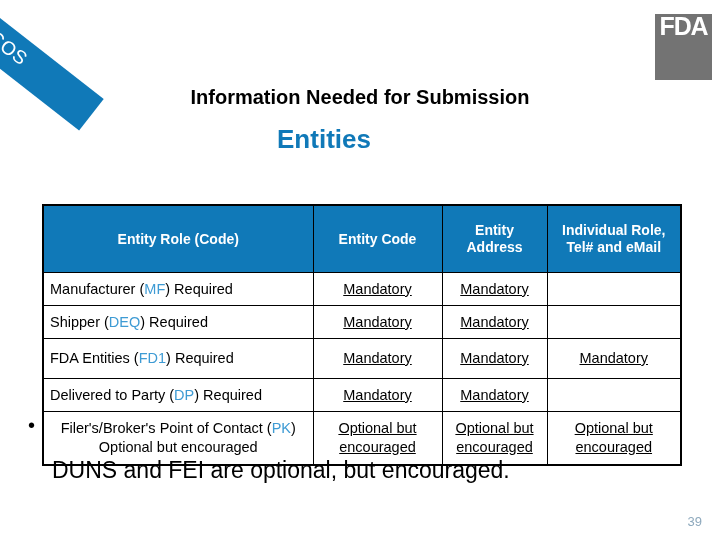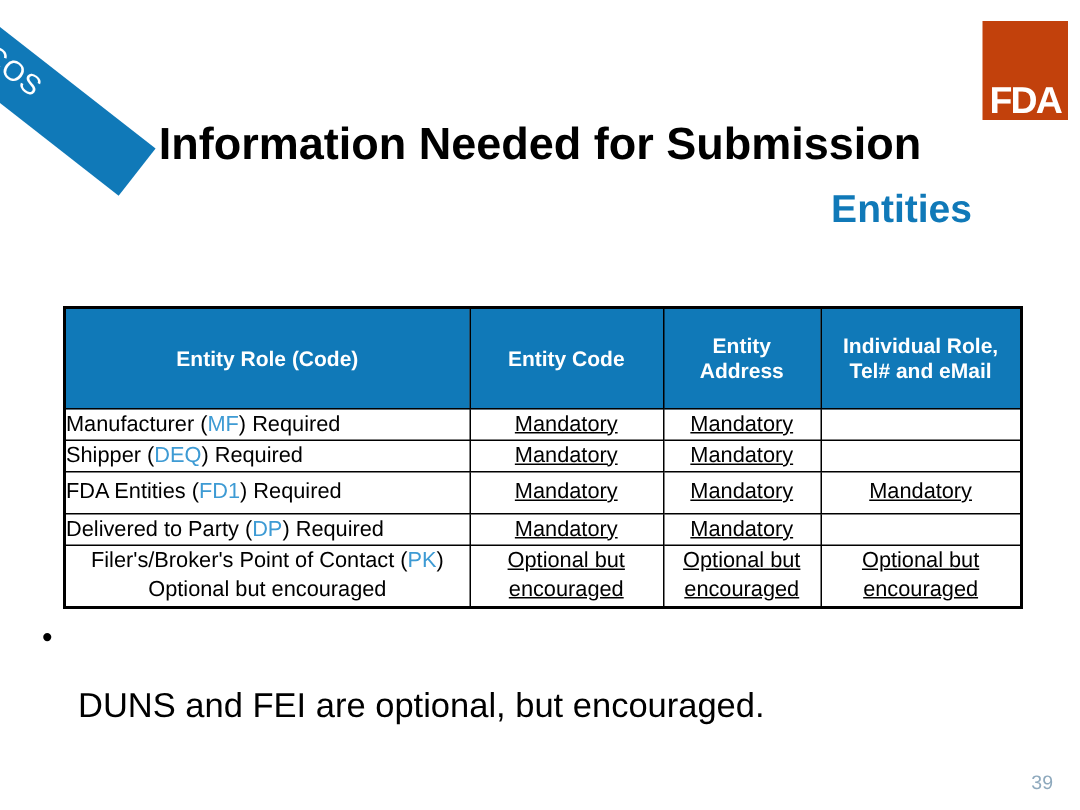--- a/index.html
+++ b/index.html
@@ -38,72 +38,72 @@
     white-space: nowrap;
   }
 
   
   .fda-logo {
     position: absolute;
     right: 8px;
     top: 14px;
     width: 57px;
     height: 66px;
-    background: #c2410c;
+    background: #737373;
     display: flex;
-    align-items: flex-end;
+    align-items: flex-start;
     justify-content: center;
   }
   .fda-logo-text {
     color: #ffffff;
     font-size: 25px;
     font-weight: bold;
     letter-spacing: -1.2px;
     line-height: 1;
   }
 
   
   .slide-title {
     position: absolute;
     left: 0;
     top: 79px;
     width: 720px;
     text-align: center;
-    font-size: 30px;
+    font-size: 20px;
     font-weight: bold;
     color: #000000;
     line-height: 36px;
     white-space: nowrap;
   }
   .slide-subtitle {
     position: absolute;
     left: 0;
     top: 123px;
     width: 648px;
-    text-align: right;
+    text-align: center;
     font-size: 26px;
     font-weight: bold;
     color: #1079b8;
     line-height: 32px;
   }
 
   
   .entities-table {
     position: absolute;
     left: 42px;
     top: 177px;
     width: 638px;
     border-collapse: collapse;
     table-layout: fixed;
     border: 2px solid #000000;
     margin-top: 27px;
   }
   .entities-table td, .entities-table th {
     border: 1.5px solid #000000;
-    padding: 0;
+    padding: 6px;
     vertical-align: middle;
   }
   .entities-table thead th {
     background: #1079b8;
     color: #ffffff;
     font-size: 14px;
     font-weight: bold;
     line-height: 17px;
     text-align: center;
     height: 62px;

